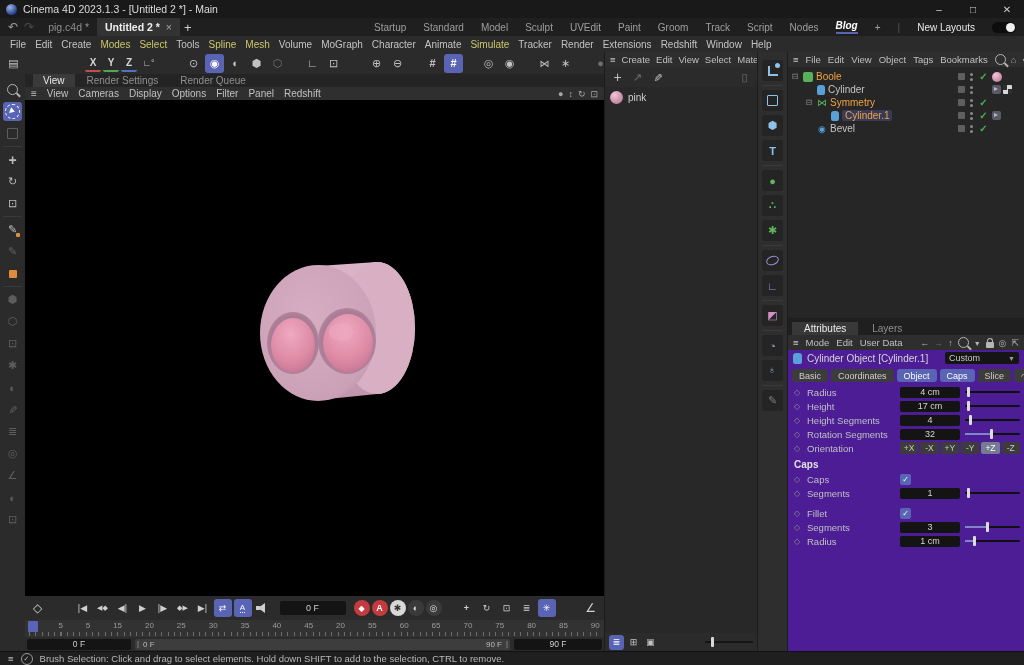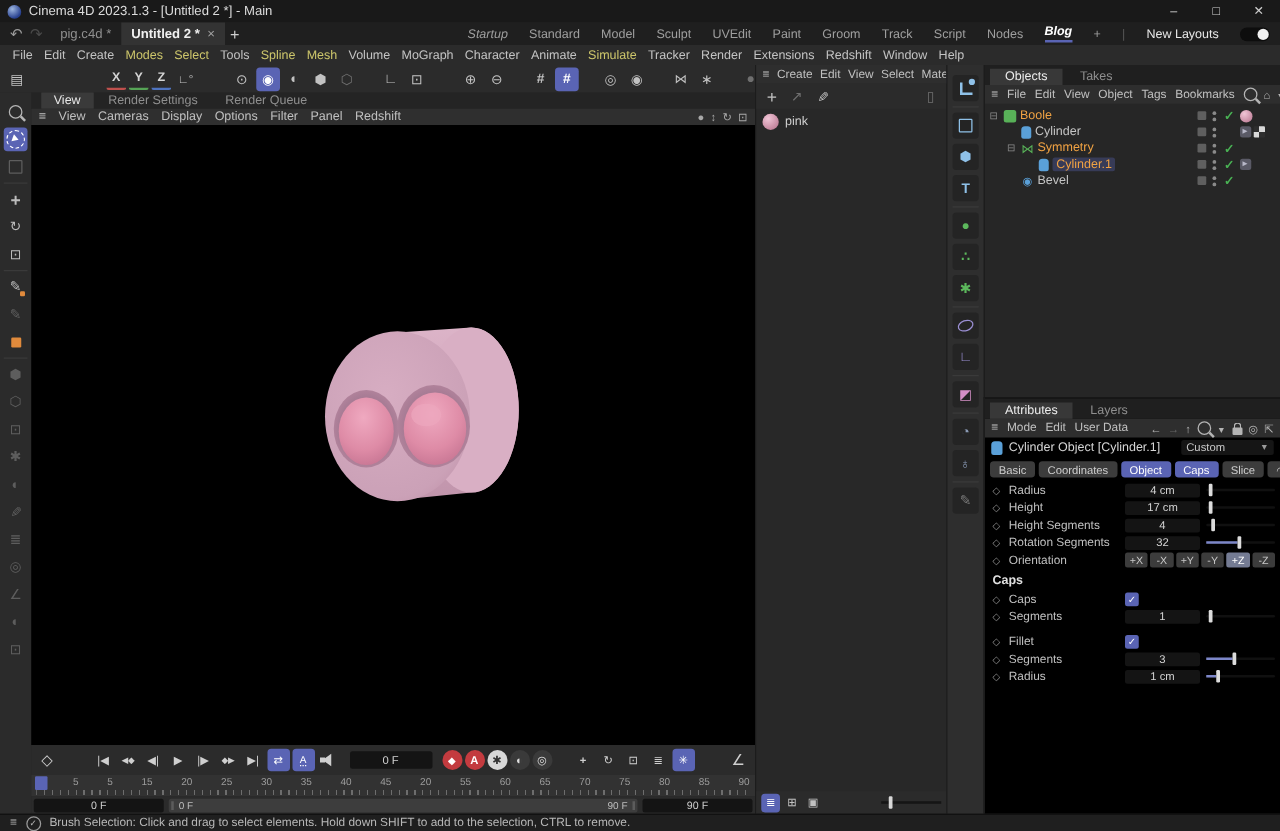--- a/index.html
+++ b/index.html
@@ -17,21 +17,21 @@
 
   
   #docrow{left:0;top:18px;width:1024px;height:18px;background:#1f1f1f;display:flex;align-items:center;box-sizing:border-box;padding:0 8px;}
   .histico{font-size:12px;color:#9a9a9a;margin-right:6px;}
   .histico.dim{opacity:.35;}
   .doctab{height:18px;display:flex;align-items:center;padding:0 8px;color:#8f8f8f;font-size:10.5px;gap:6px;}
   .doctab.active{background:#333333;color:#f0f0f0;font-weight:bold;}
   .doctab .x{color:#a5a5a5;font-weight:normal;}
   .addtab{color:#cfcfcf;font-size:13px;margin-left:4px;}
   #layoutbar{margin-left:auto;display:flex;align-items:center;gap:17px;font-size:10px;color:#9f9f9f;}
-  #layoutbar .lay.italic{font-style:italic;}
+  #layoutbar .lay.italic{}
   #layoutbar .lay.active{color:#fff;font-style:italic;font-weight:bold;border-bottom:2px solid #5a64b4;padding-bottom:1px;}
   #layoutbar .divider{color:#555;}
   #layoutbar .newlay{color:#e8e8e8;}
   .togglepill{width:24px;height:11px;border-radius:6px;background:#0d0d0d;position:relative;flex:none;}
   .togglepill::after{content:"";position:absolute;right:1px;top:1px;width:9px;height:9px;border-radius:50%;background:#f0f0f0;}
 
   
   #menurow{left:0;top:36px;width:1024px;height:16px;background:#2b2b2b;display:flex;align-items:center;gap:9px;padding:0 10px;box-sizing:border-box;font-size:10px;color:#c3c3c3;white-space:nowrap;}
   #menurow .yl{color:#cdc66b;}
 
@@ -231,21 +231,21 @@
   .vdots{display:flex;flex-direction:column;gap:2px;flex:none;margin:0 2px;}
   .vdots i{width:3px;height:3px;border-radius:50%;background:#8a8a8a;display:block;}
   .ocheck{width:11px;color:#49b254;font-weight:bold;font-size:10px;text-align:center;flex:none;}
   .otags{width:30px;display:flex;gap:2px;align-items:center;flex:none;}
   .tagball{width:10px;height:10px;border-radius:50%;background:radial-gradient(circle at 35% 30%,#f0c5d6,#c5879f 75%);}
   .tagflag{width:9px;height:9px;background:#5a5a66;border-radius:2px;position:relative;}
   .tagflag::after{content:"";position:absolute;left:2px;top:2px;border-left:4px solid #b8b8c8;border-top:2px solid transparent;border-bottom:2px solid transparent;}
   .tagchecker{width:9px;height:9px;border-radius:1px;background:conic-gradient(#d8d8d8 25%,#2e2e2e 0 50%,#d8d8d8 0 75%,#2e2e2e 0);}
 
   
-  #attrpanel{left:787px;top:318px;width:237px;height:333px;background:#000000;border-left:1px solid #1c1c1c;border-top:1px solid #1c1c1c;box-sizing:border-box;}
+  #attrpanel{left:787px;top:318px;width:237px;height:333px;background:#4c1d95;border-left:1px solid #1c1c1c;border-top:1px solid #1c1c1c;box-sizing:border-box;}
   #attrobjrow{height:16px;display:flex;align-items:center;gap:5px;padding:0 5px;font-size:10px;color:#d5d5d5;}
   .cylmini{width:9px;height:11px;background:#5aa0d8;border-radius:3px 3px 2px 2px;flex:none;}
   .preset{margin-left:auto;width:74px;height:12px;background:#151515;border-radius:2px;display:flex;align-items:center;font-size:9px;color:#c8c8c8;padding:0 4px;gap:4px;box-sizing:border-box;}
   .preset .car{margin-left:auto;font-size:7px;color:#9a9a9a;}
   #attrtabs{display:flex;gap:3px;padding:3px 4px;flex-wrap:nowrap;}
   .atab{height:13px;padding:0 7px;background:#3c3c3c;border-radius:3px;display:flex;align-items:center;font-size:9px;color:#cfcfcf;white-space:nowrap;}
   .atab.on{background:#5a64b4;color:#fff;}
   .atab .ph::before{content:"◠";margin-right:3px;font-size:8px;}
   .asection{font-size:10px;font-weight:bold;color:#e0e0e0;padding:4px 6px 2px;}
   .arow{display:flex;align-items:center;height:14px;padding:0 4px 0 6px;gap:5px;font-size:9.5px;}
@@ -573,24 +573,20 @@
     <span class="pisep"></span>
     <span class="pi pink g-mograph"></span>
     <span class="pisep"></span>
     <span class="pi slate g-volume"></span>
     <span class="pi slate g-hanger"></span>
     <span class="pisep"></span>
     <span class="pi dim g-edithex"></span>
   </div>
 
   <div id="objpanel" class="abs">
-    <div class="ptabrow">
-      <span class="ptab active">Objects</span>
-      <span class="ptab">Takes</span>
-    </div>
     <div class="pmenurow">
       <span class="g-hamburger"></span>
       <span>File</span>
       <span>Edit</span>
       <span>View</span>
       <span>Object</span>
       <span>Tags</span>
       <span>Bookmarks</span>
       <span class="ricons">
         <span>

